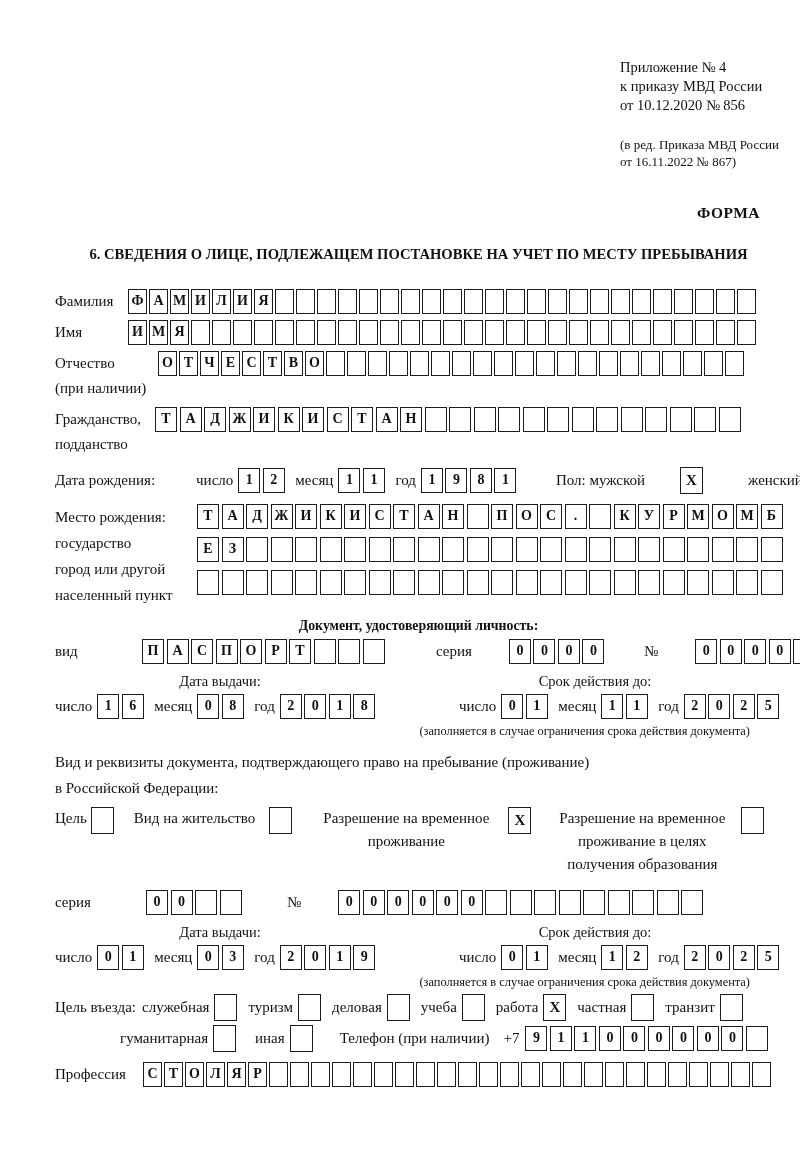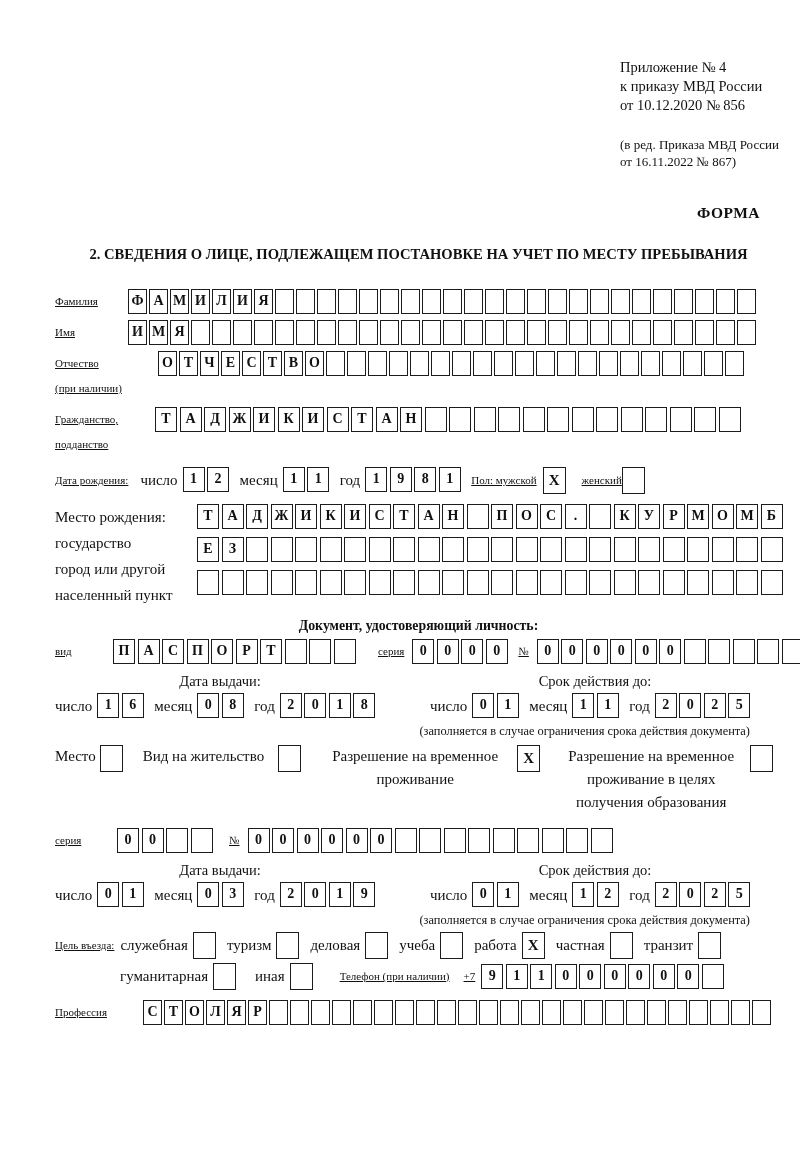--- a/index.html
+++ b/index.html
@@ -6,33 +6,33 @@
   body{width:800px;min-height:1163px;font-family:"Liberation Serif","DejaVu Serif",serif;color:#111;}
   .page{box-sizing:border-box;width:800px;min-height:1163px;padding:40px 18px 20px 55px;}
   .hdr{margin-left:565px;white-space:pre-line;}
   .hdr-main{font-size:14.5px;line-height:19px;}
   .hdr-sub{font-size:13px;line-height:17px;margin-top:3px;}
   .forma{font-weight:bold;font-size:15.5px;text-align:right;margin:16px 22px 0 0;letter-spacing:.5px;}
   .title{font-weight:bold;font-size:15.5px;text-align:center;margin-top:14px;line-height:24px;}
   .blank{display:inline-block;width:52px;border-bottom:2px solid #333;height:14px;margin-left:12px;}
   .sect{font-weight:bold;font-size:14.6px;text-align:center;margin-top:24px;}
   .row{display:flex;align-items:flex-start;margin-top:6px;}
-  .lbl{font-size:11px;line-height:25px;flex-shrink:0;text-decoration:underline;}
+  .lbl{font-size:15px;line-height:25px;flex-shrink:0;}
   .pre{white-space:pre-line;}
   .cells{display:inline-flex;flex-wrap:nowrap;}
   .c{box-sizing:border-box;flex-shrink:0;width:19px;height:25px;border:1.7px solid #1c1c1c;margin-right:2px;
      text-align:center;font-size:14px;line-height:22px;font-weight:600;}
   .cells.w .c{width:22px;margin-right:2.5px;}
   .cells.cb .c{width:23px;height:27px;font-size:15px;line-height:24px;}
   .gap8{margin-left:8px;} .gap14{margin-left:14px;} .gap20{margin-left:20px;}
   .dhead{display:flex;font-size:14.5px;margin-top:9px;}
   .dh1{width:330px;text-align:center;}
   .dh2{width:330px;margin-left:45px;text-align:center;}
-  .daterow{display:flex;align-items:center;margin-top:3px;}
-  .dgroup{display:flex;}
+  .daterow{display:flex;align-items:center;margin-top:3px;gap:29px;}
+  .dgroup{display:flex;align-items:center;}
   .dgroup .dl{font-size:15px;margin:0 5px 0 8px;line-height:27px;}
   .dgroup .dl:first-child{margin-left:0;}
   .rnote{font-size:12.4px;text-align:right;margin:4px 32px 0 0;}
   .dochead{font-weight:bold;font-size:13.8px;text-align:center;margin-top:10px;}
   .intro{font-size:15px;line-height:26px;margin-top:10px;}
   .resopts{display:flex;align-items:flex-start;margin-top:6px;}
   .resopt{display:flex;align-items:flex-start;}
   .optlbl{white-space:pre-line;text-align:center;line-height:23px;font-size:15px;}
   .optrow{display:flex;align-items:center;font-size:15px;margin-top:4px;}
   .optrow .opt{display:flex;align-items:center;margin-right:9px;justify-content:flex-end;}
@@ -50,21 +50,21 @@
     <div class="hdr-main pre">Приложение № 4
 к приказу МВД России
 от 10.12.2020 № 856</div>
     <div class="hdr-sub pre">(в ред. Приказа МВД России
 от 16.11.2022 № 867)</div>
   </div>
 
   <div class="forma">ФОРМА</div>
 
 
-  <div class="sect">2. СВЕДЕНИЯ О ЛИЦЕ, ПОДЛЕЖАЩЕМ ПОСТАНОВКЕ НА УЧЕТ ПО МЕСТУ ПРЕБЫВАНИЯ</div>
+  <div class="sect">6. СВЕДЕНИЯ О ЛИЦЕ, ПОДЛЕЖАЩЕМ ПОСТАНОВКЕ НА УЧЕТ ПО МЕСТУ ПРЕБЫВАНИЯ</div>
 
   <div class="row" style="margin-top:26px;">
     <span class="lbl" style="width:73px;">Фамилия</span>
     <span class="cells">
         <span class="c">Ф</span>
         <span class="c">А</span>
         <span class="c">М</span>
         <span class="c">И</span>
         <span class="c">Л</span>
         <span class="c">И</span>
@@ -393,24 +393,26 @@
       <span class="cells w">
           <span class="c">2</span>
           <span class="c">0</span>
           <span class="c">2</span>
           <span class="c">5</span>
         </span>
     </span>
   </div>
   <div class="rnote">(заполняется в случае ограничения срока действия документа)</div>
 
+  <div class="intro pre">Вид и реквизиты документа, подтверждающего право на пребывание (проживание)
+в Российской Федерации:</div>
 
   <div class="resopts">
     <span class="resopt">
-      <span class="optlbl">Место</span>
+      <span class="optlbl">Цель</span>
       <span class="cells cb" style="margin-left:4px;">
           <span class="c"></span>
         </span>
     </span>
     <span class="resopt" style="margin-left:18px;">
       <span class="optlbl">Вид на жительство</span>
       <span class="cells cb" style="margin-left:14px;">
           <span class="c"></span>
         </span>
     </span>

